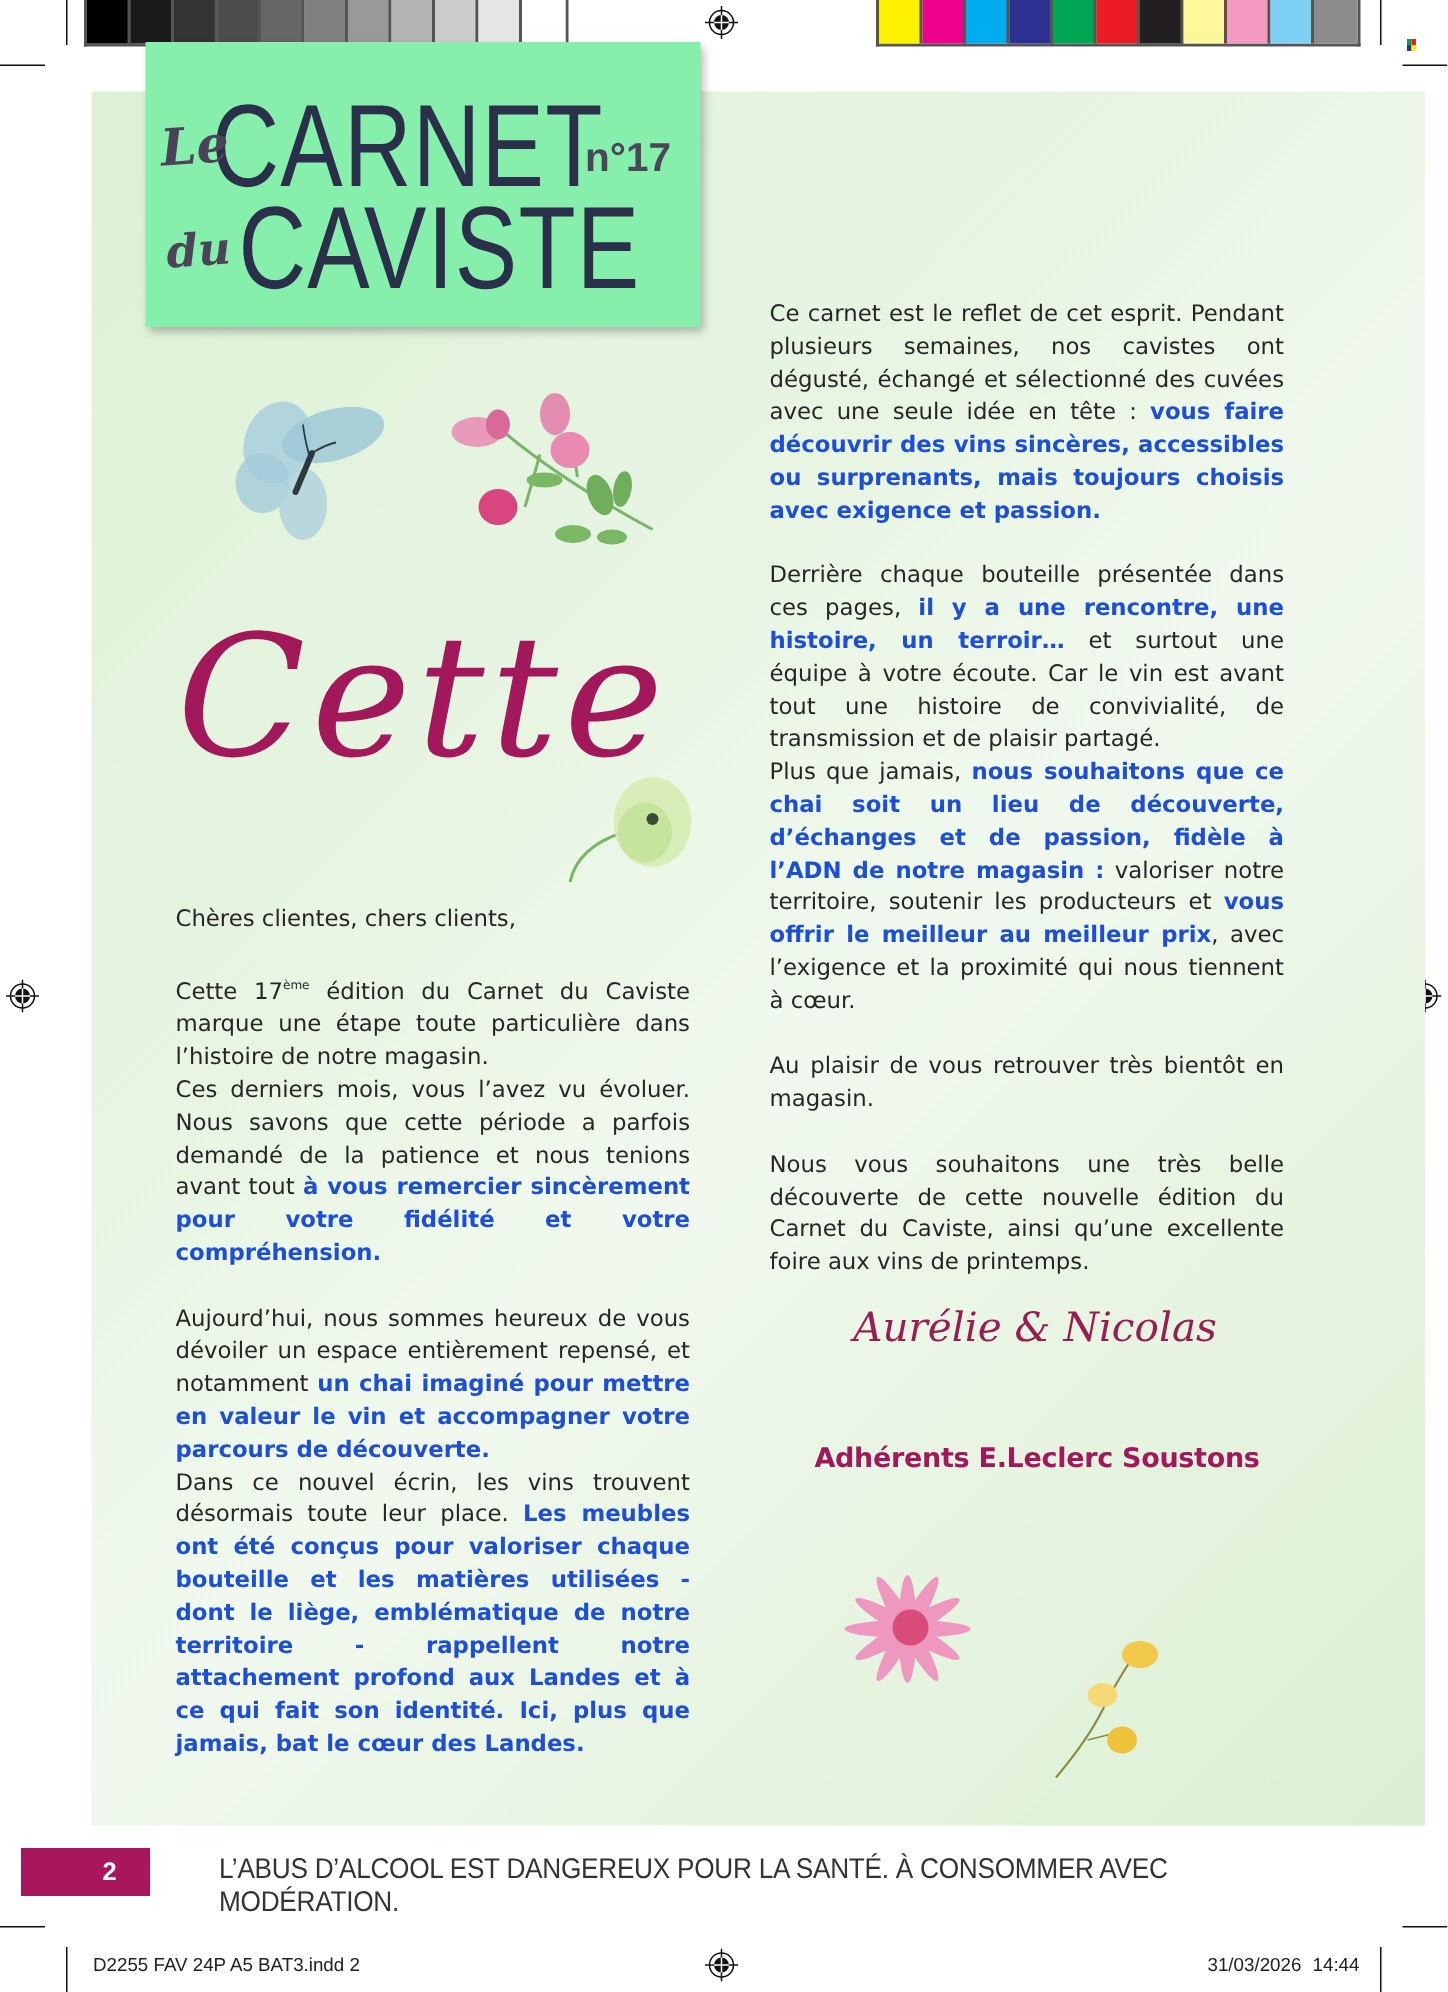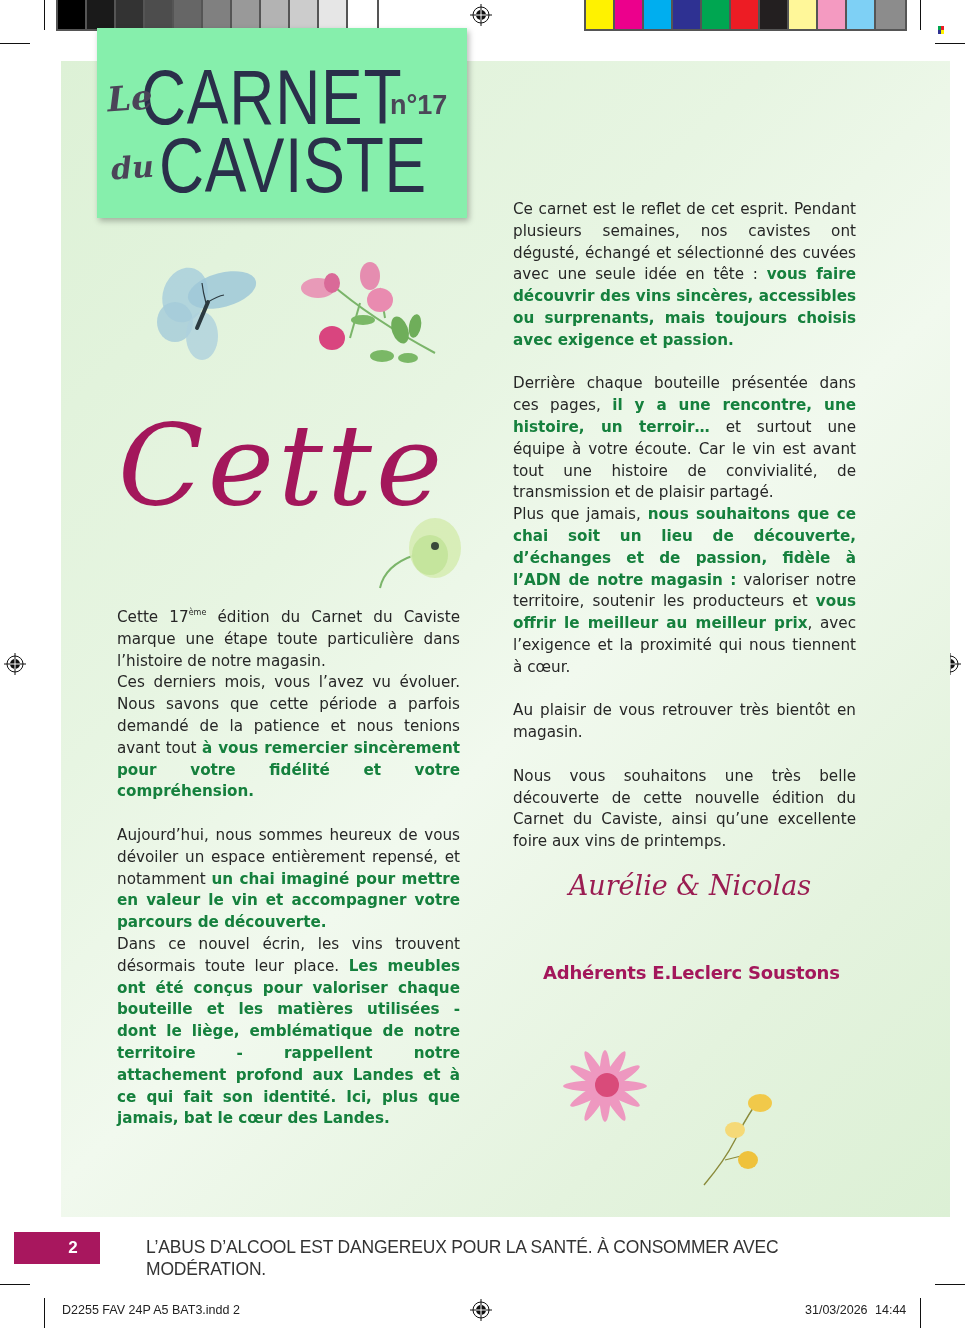--- a/index.html
+++ b/index.html
@@ -38,21 +38,21 @@
   
   .edito-title {
     position: absolute; left: 118px; top: 400px; font-family: "DejaVu Serif", serif; font-style: italic;
     font-size: 112px; color: #a3175b; letter-spacing: 4px; font-weight: 400;
   }
 
   
   .col { position: absolute; font-family: "DejaVu Sans", sans-serif; font-size: 15.2px; line-height: 21.8px; color: #262626; text-align: justify; }
   .col p { margin-bottom: 21.8px; }
   .col p.tight { margin-bottom: 0; }
-  .col b { font-weight: 700; color: #15803d; }
+  .col b { font-weight: 700; color: #1d4ed8; }
   .col sup { font-size: 8px; vertical-align: 7px; }
   .col-left { left: 117px; top: 602px; width: 343px; }
   .col-right { left: 513px; top: 199px; width: 343px; }
 
   .signature {
     position: absolute; left: 540px; top: 866px; width: 300px; text-align: center;
     font-family: "DejaVu Serif", serif; font-style: italic; font-size: 27px; line-height: 40px; color: #9a1d52;
   }
   .signature .line2 { display: block; padding-left: 24px; }
   .store-name {
@@ -212,20 +212,21 @@
   <path d="M4 100 Q25 75 35 55 Q42 40 55 20" stroke="#8a8a3a" stroke-width="1.4" fill="none"></path>
   <path d="M25 75 L45 70" stroke="#8a8a3a" stroke-width="1.2" fill="none"></path>
   <ellipse cx="60" cy="18" rx="12" ry="9" fill="#f1c94a"></ellipse>
   <ellipse cx="35" cy="45" rx="10" ry="8" fill="#f5d977"></ellipse>
   <ellipse cx="48" cy="75" rx="10" ry="9" fill="#efc23c"></ellipse>
 </svg>
 
 <div class="edito-title">Cette</div>
 
 <div class="col col-left">
+  <p>Chères clientes, chers clients,</p>
   <p class="tight"><span>Cette 17</span><sup>ème</sup><span> édition du Carnet du Caviste marque une étape toute particulière dans l’histoire de notre magasin.</span></p>
   <p><span>Ces derniers mois, vous l’avez vu évoluer. Nous savons que cette période a parfois demandé de la patience et nous tenions avant tout </span><b>à vous remercier sincèrement pour votre fidélité et votre compréhension.</b></p>
   <p class="tight"><span>Aujourd’hui, nous sommes heureux de vous dévoiler un espace entièrement repensé, et notamment </span><b>un chai imaginé pour mettre en valeur le vin et accompagner votre parcours de découverte.</b></p>
   <p class="tight"><span>Dans ce nouvel écrin, les vins trouvent désormais toute leur place. </span><b>Les meubles ont été conçus pour valoriser chaque bouteille et les matières utilisées - dont le liège, emblématique de notre territoire - rappellent notre attachement profond aux Landes et à ce qui fait son identité. Ici, plus que jamais, bat le cœur des Landes.</b></p>
 </div>
 
 <div class="col col-right">
   <p><span>Ce carnet est le reflet de cet esprit. Pendant plusieurs semaines, nos cavistes ont dégusté, échangé et sélectionné des cuvées avec une seule idée en tête : </span><b>vous faire découvrir des vins sincères, accessibles ou surprenants, mais toujours choisis avec exigence et passion.</b></p>
   <p class="tight"><span>Derrière chaque bouteille présentée dans ces pages, </span><b>il y a une rencontre, une histoire, un terroir…</b><span> et surtout une équipe à votre écoute. Car le vin est avant tout une histoire de convivialité, de transmission et de plaisir partagé.</span></p>
   <p><span>Plus que jamais, </span><b>nous souhaitons que ce chai soit un lieu de découverte, d’échanges et de passion, fidèle à l’ADN de notre magasin :</b><span> valoriser notre territoire, soutenir les producteurs et </span><b>vous offrir le meilleur au meilleur prix</b><span>, avec l’exigence et la proximité qui nous tiennent à cœur.</span></p>

